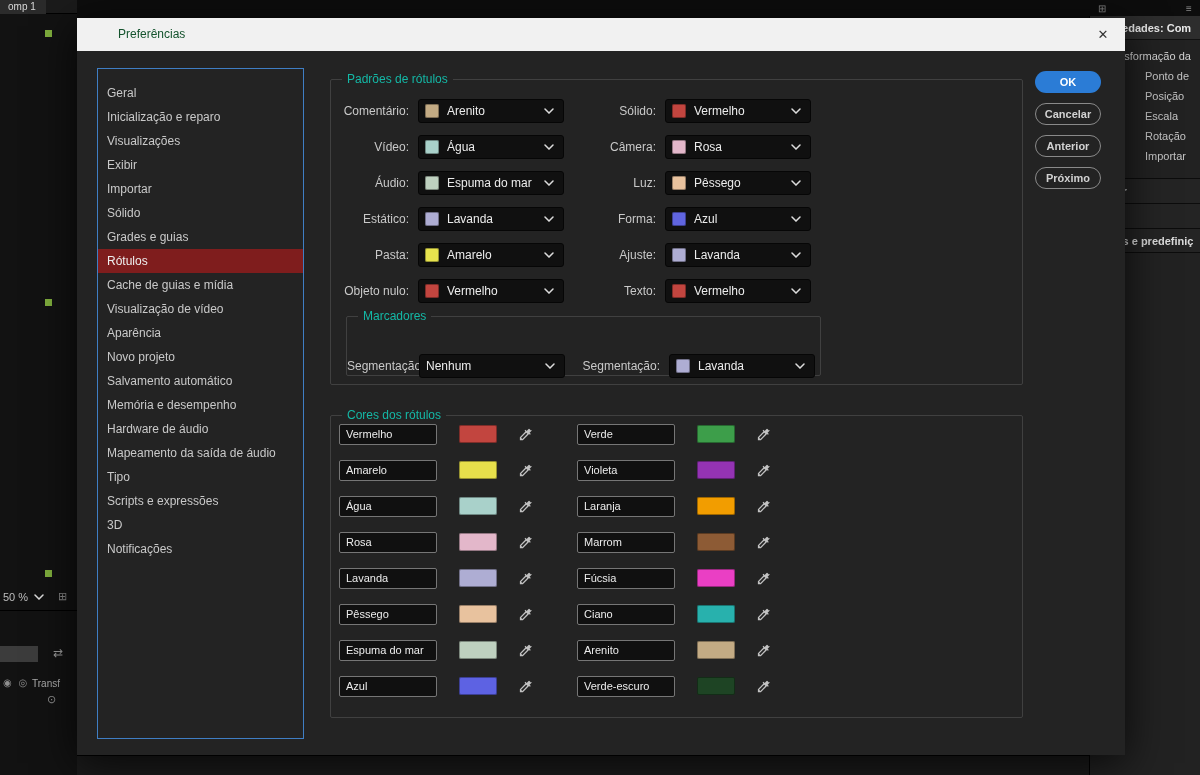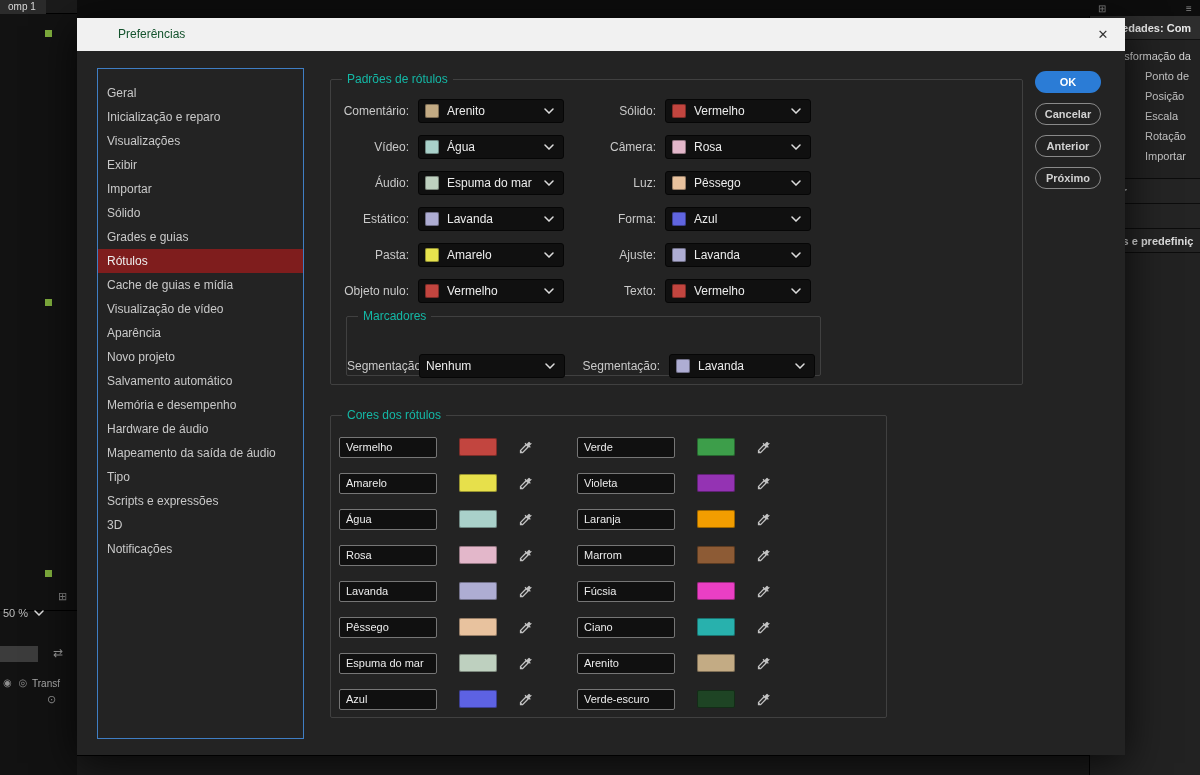--- a/index.html
+++ b/index.html
@@ -12,21 +12,21 @@
   .ts-icon { position:absolute; top:3px; color:#8a8a8a; font-size:10px; }
   .ts-icon.a { left:1098px; } .ts-icon.b { left:1186px; }
   .left-area { position:absolute; left:0; top:0; width:77px; height:775px; background:#121212; }
   .tabbar { position:absolute; left:0; top:0; width:77px; height:14px; background:#1b1b1b; border-bottom:1px solid #000; }
   .tab { position:absolute; left:0; top:0; height:14px; padding:0 10px 0 8px; background:#2b2b2b;
          color:#d8d8d8; font-size:10px; line-height:14px; }
   .handle { position:absolute; left:45px; width:7px; height:7px; background:#7fae3d; }
   .h1{top:30px} .h2{top:299px} .h3{top:570px}
   .ll-divider { position:absolute; left:0; top:610px; width:77px; height:1px; background:#000; }
   .zoom-ctl { position:absolute; left:3px; top:591px; display:flex; align-items:center; gap:6px;
-              color:#bdbdbd; font-size:11px; cursor:pointer;margin-top:16px; }
+              color:#bdbdbd; font-size:11px; cursor:pointer; }
   .grid-icon { position:absolute; left:58px; top:590px; color:#8a8a8a; font-size:11px; }
   .mini-box { position:absolute; left:0; top:646px; width:38px; height:16px; background:#3c3c3c; }
   .transfer-icon { position:absolute; left:53px; top:646px; color:#9c9c9c; font-size:12px; }
   .vis-icons { position:absolute; left:3px; top:677px; color:#8f8f8f; font-size:10px; letter-spacing:2px; }
   .transf-label { position:absolute; left:32px; top:678px; color:#ababab; font-size:10px; }
   .circle-icon { position:absolute; left:47px; top:693px; color:#8f8f8f; font-size:11px; }
   .bottom-strip { position:absolute; left:77px; top:755px; width:1013px; height:20px;
                   background:#1b1b1b; border-top:1px solid #000; }
 
   
@@ -57,21 +57,21 @@
   .sidebar { position:absolute; left:20px; top:17px; width:207px; height:671px;
              border:1px solid #3f7ec4; padding-top:12px; }
   .side-item { height:24px; line-height:24px; padding-left:9px; font-size:12px; color:#c9c9c9;
                cursor:default; white-space:nowrap; }
   .side-item.sel { background:#7f1d1d; color:#eeeeee; }
 
   .group { position:absolute; border:1px solid #404040; border-radius:2px; }
   .group-label { position:absolute; top:-8px; left:11px; background:#232323; padding:0 5px;
                  font-size:12px; color:#14b8a6; line-height:15px; white-space:nowrap; }
   .g-defaults { left:253px; top:28px; width:693px; height:306px; padding-top:13px; }
-  .g-colors   { left:253px; top:364px; width:557px; height:303px; padding-top:13px; }
+  .g-colors   { left:253px; top:364px; width:693px; height:303px; padding-top:0; }
 
   .dd-row { display:flex; align-items:center; height:36px; }
   .dd-label { width:87px; padding-right:9px; text-align:right; font-size:12px; color:#c9c9c9; white-space:nowrap; }
   .dd-label.second { width:101px; }
   .dd { width:146px; height:24px; background:#101010; border:1px solid #060606; border-radius:3px;
         display:flex; align-items:center; padding:0 9px 0 6px; cursor:pointer; }
   .sw { width:14px; height:14px; border-radius:2px; margin-right:8px; flex:none;
         box-shadow:inset 0 0 0 1px rgba(0,0,0,.35); }
   .dd-val { flex:1; font-size:12px; color:#ececec; white-space:nowrap; overflow:hidden; }
   .chev { width:10px; height:6px; flex:none; }

